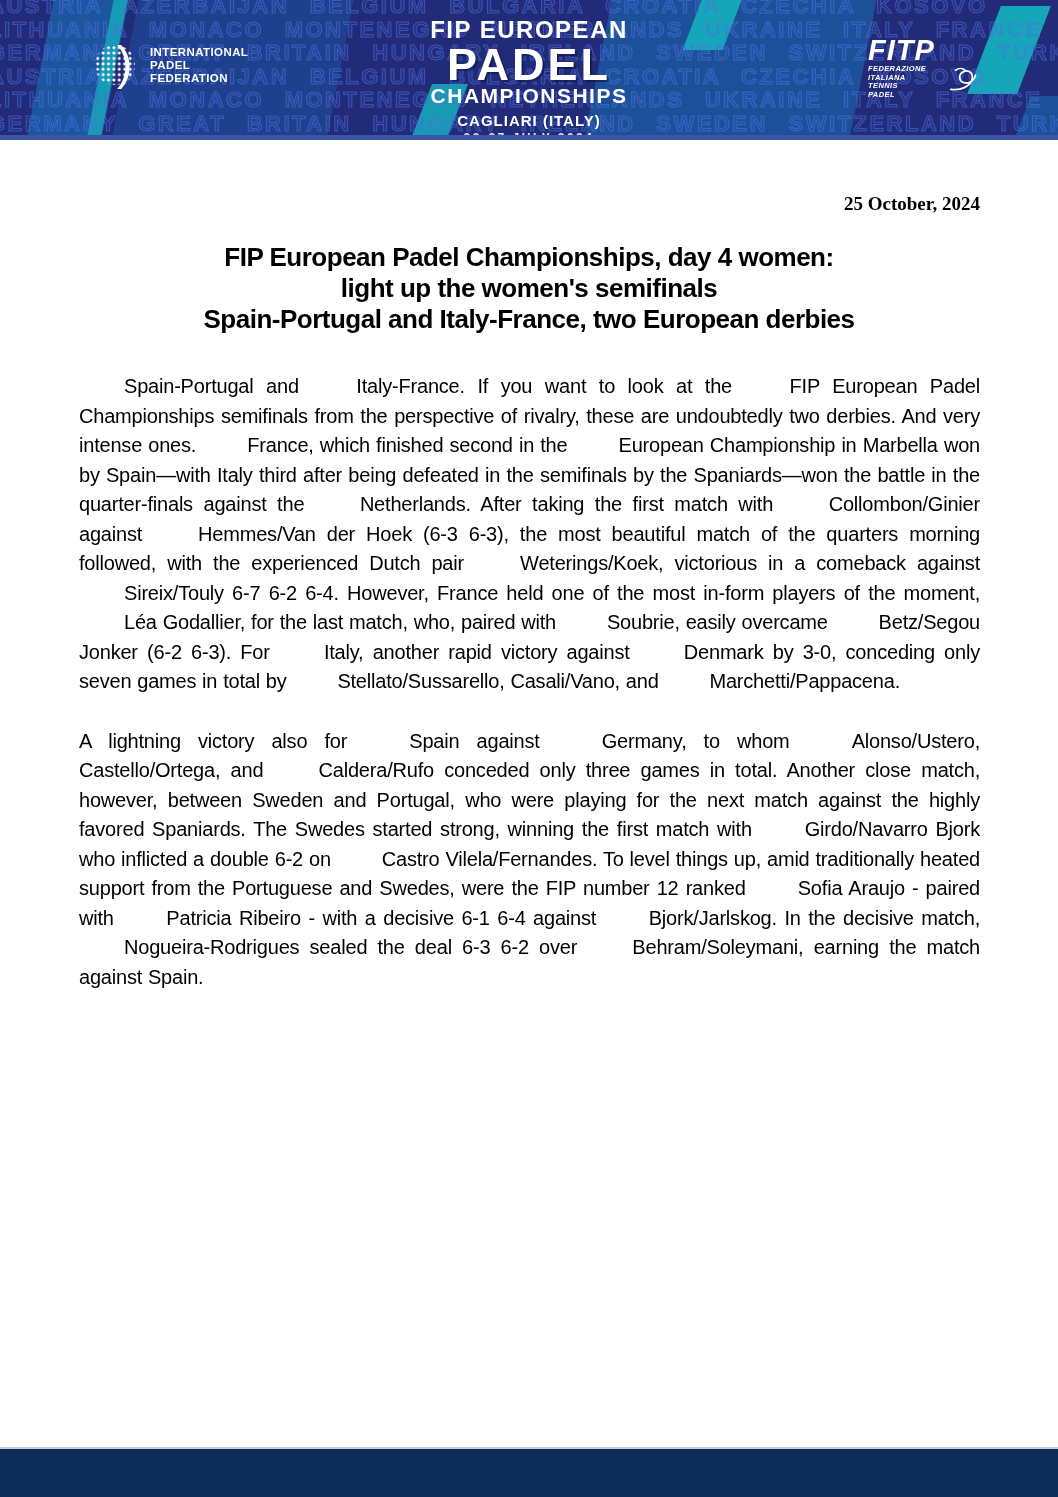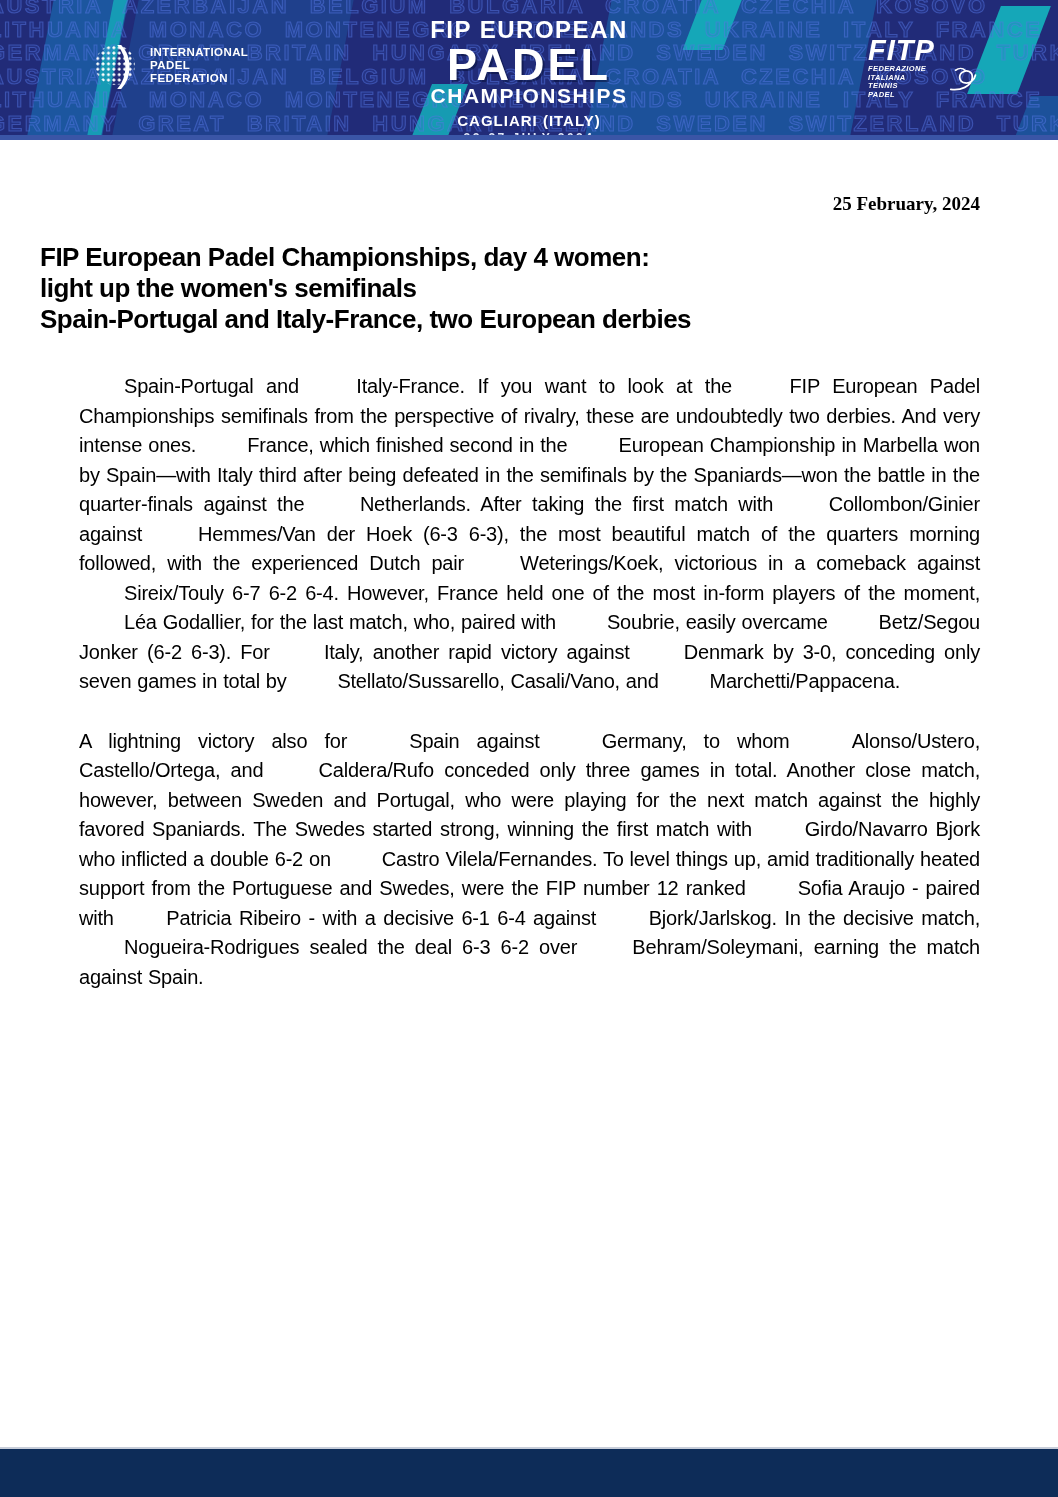--- a/index.html
+++ b/index.html
@@ -60,21 +60,21 @@
   .fitp-row{display:flex;align-items:center;gap:20px;margin-top:1px;}
   .fitp-sub{font-size:7.5px;font-weight:700;line-height:8.5px;letter-spacing:.4px;text-transform:uppercase;}
   .fitp-swoosh{margin-top:-6px;}
 
   
   .date-line{
     position:absolute;top:193px;right:78px;
     font-family:"Liberation Serif",serif;font-weight:700;font-size:19px;color:var(--text,#000);
   }
   .title{
-    position:absolute;top:242px;left:40px;right:40px;margin:0;
+    position:absolute;top:242px;left:40px;right:40px;margin:0;text-align:center;
     font-size:26px;font-weight:700;line-height:31px;letter-spacing:-0.5px;color:var(--text,#000);
   }
   .title-line{display:block;}
   .article{
     position:absolute;top:372px;left:79px;width:901px;
     font-size:20px;line-height:29.5px;letter-spacing:-0.2px;word-spacing:.5px;
     text-align:justify;color:var(--text,#000);
   }
   .para{margin:0;}
   .para + .para{margin-top:30px;}
@@ -131,21 +131,21 @@
           <div>TENNIS PADEL</div>
         </div>
         <svg class="fitp-swoosh" width="40" height="34" viewBox="0 0 40 34">
           <path d="M6 30 C 18 32, 32 26, 33 16 C 34 8, 26 4, 20 9 C 15 13, 17 21, 24 22 C 30 23, 36 18, 37 12" fill="none" stroke="#ffffff" stroke-width="2.2" stroke-linecap="round"></path>
           <path d="M12 6 C 16 3, 21 3, 24 6" fill="none" stroke="#ffffff" stroke-width="2" stroke-linecap="round"></path>
         </svg>
       </div>
     </div>
   </header>
 
-  <div class="date-line">25 February, 2024</div>
+  <div class="date-line">25 October, 2024</div>
 
   <h1 class="title">
     <span class="title-line">FIP European Padel Championships, day 4 women:</span>
     <span class="title-line">light up the women's semifinals</span>
     <span class="title-line">Spain-Portugal and Italy-France, two European derbies</span>
   </h1>
 
   <div class="article">
       <p class="para"><b>Spain-Portugal</b><span> and </span><b>Italy-France</b><span>. If you want to look at the </span><b>FIP European Padel Championships</b><span> semifinals from the perspective of rivalry, these are undoubtedly two derbies. And very intense ones. </span><b>France</b><span>, which finished second in the </span><b>European Championship in Marbella</b><span> won by Spain—with Italy third after being defeated in the semifinals by the Spaniards—won the battle in the quarter-finals against the </span><b>Netherlands</b><span>. After taking the first match with </span><b>Collombon/Ginier</b><span> against </span><b>Hemmes/Van der Hoek</b><span> (6-3 6-3), the most beautiful match of the quarters morning followed, with the experienced Dutch pair </span><b>Weterings/Koek,</b><span> victorious in a comeback against </span><b>Sireix/Touly</b><span> 6-7 6-2 6-4. However, France held one of the most in-form players of the moment, </span><b>Léa Godallier</b><span>, for the last match, who, paired with </span><b>Soubrie</b><span>, easily overcame </span><b>Betz/Segou Jonker</b><span> (6-2 6-3). For </span><b>Italy</b><span>, another rapid victory against </span><b>Denmark</b><span> by 3-0, conceding only seven games in total by </span><b>Stellato/Sussarello, Casali/Vano</b><span>, and </span><b>Marchetti/Pappacena</b><span>.</span></p>
       <p class="para"><span>A lightning victory also for </span><b>Spain</b><span> against </span><b>Germany</b><span>, to whom </span><b>Alonso/Ustero, Castello/Ortega,</b><span> and </span><b>Caldera/Rufo</b><span> conceded only three games in total. Another close match, however, between Sweden and Portugal, who were playing for the next match against the highly favored Spaniards. The Swedes started strong, winning the first match with </span><b>Girdo/Navarro Bjork</b><span> who inflicted a double 6-2 on </span><b>Castro Vilela/Fernandes</b><span>. To level things up, amid traditionally heated support from the Portuguese and Swedes, were the FIP number 12 ranked </span><b>Sofia Araujo</b><span> - paired with </span><b>Patricia Ribeiro</b><span> - with a decisive 6-1 6-4 against </span><b>Bjork/Jarlskog</b><span>. In the decisive match, </span><b>Nogueira-Rodrigues</b><span> sealed the deal 6-3 6-2 over </span><b>Behram/Soleymani</b><span>, earning the match against Spain.</span></p>

